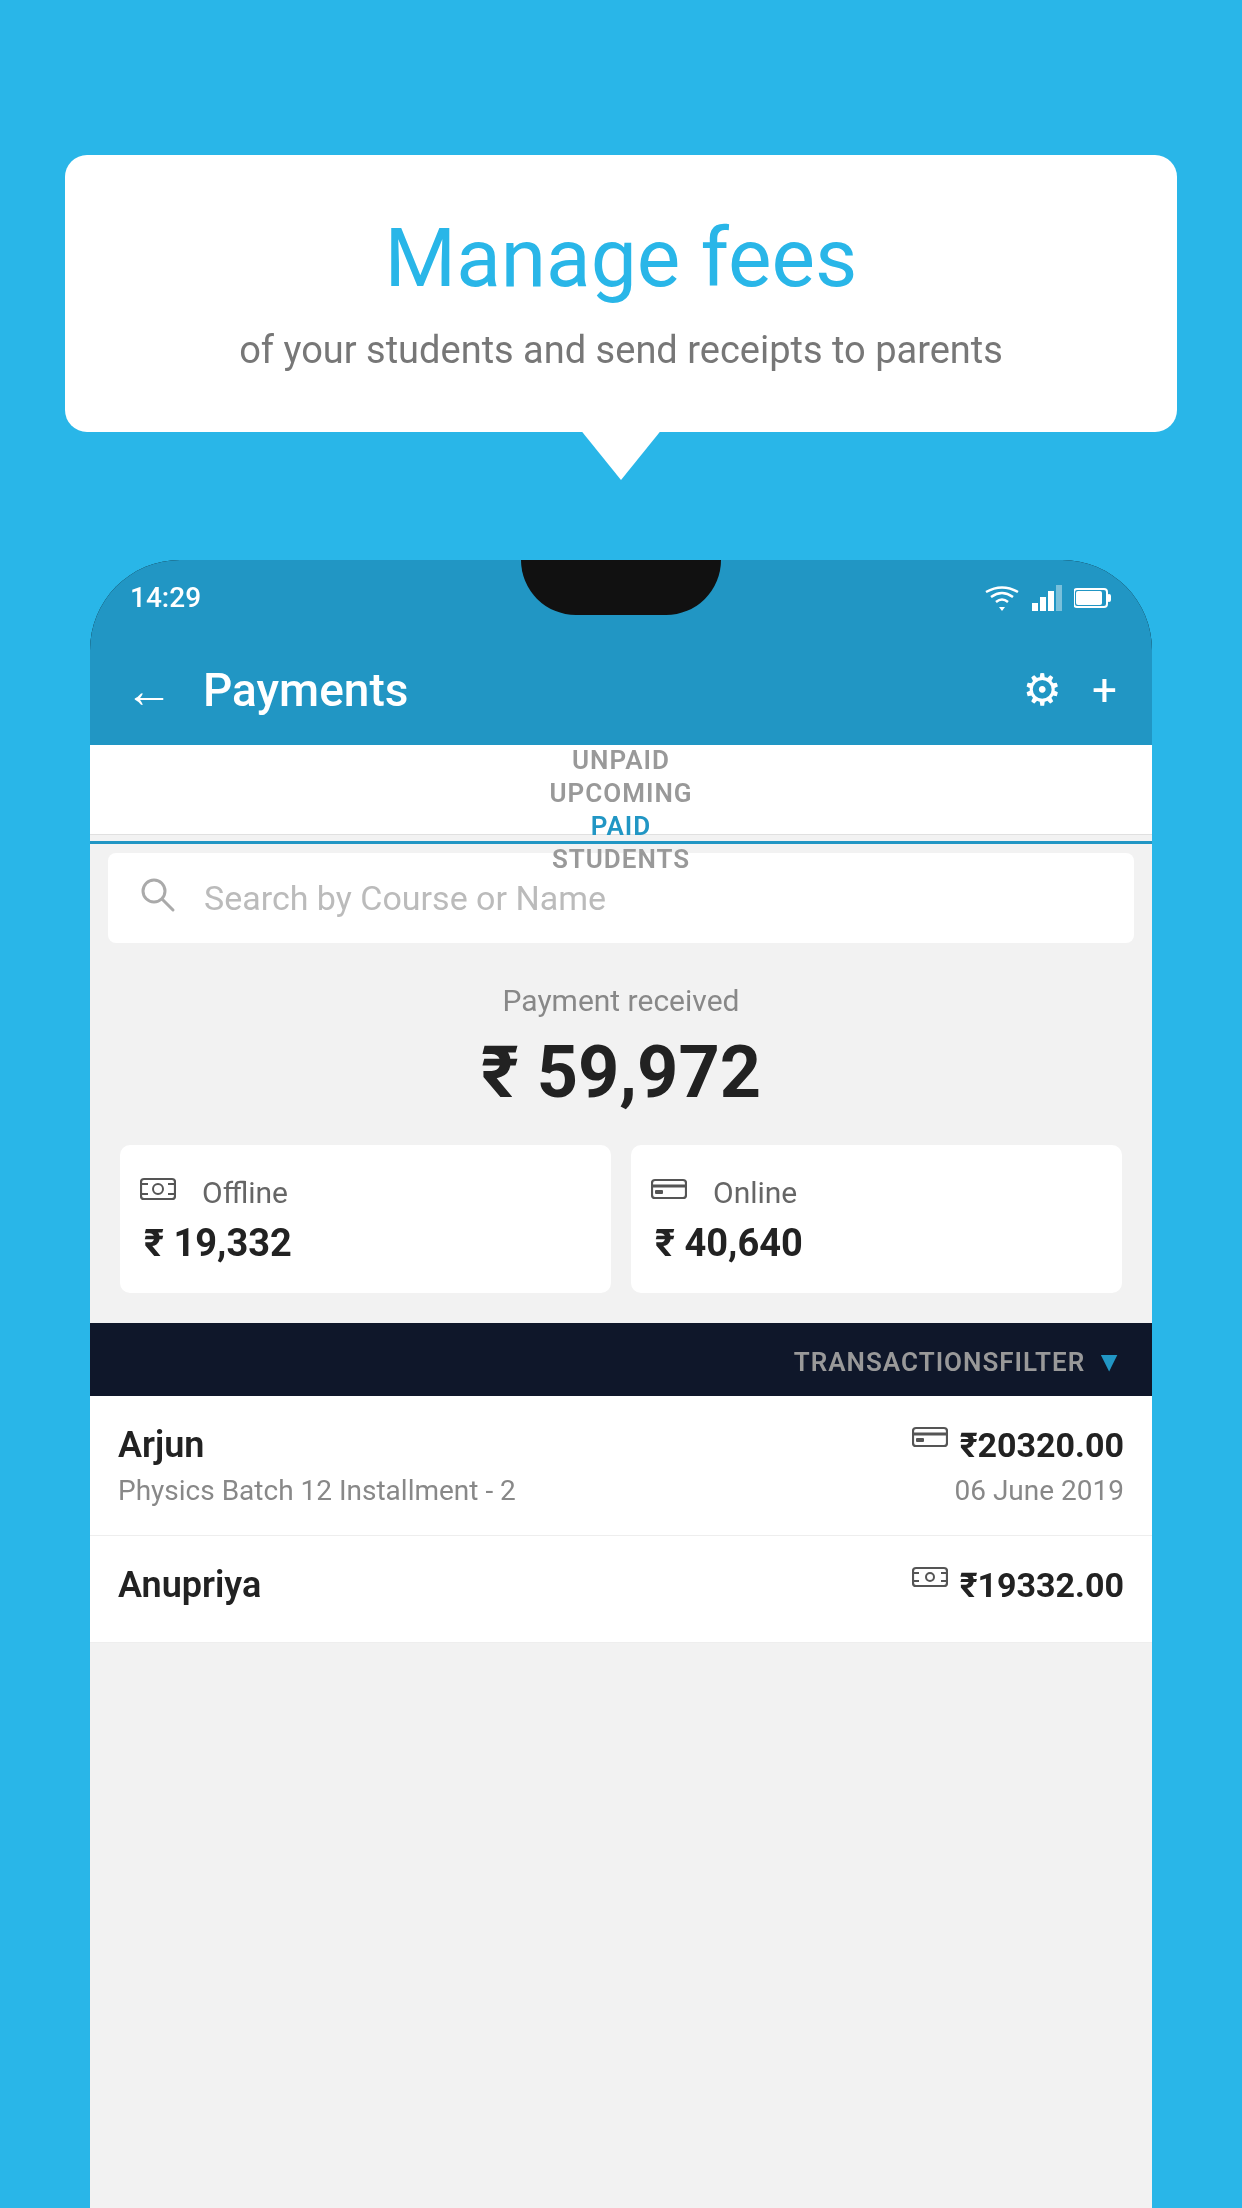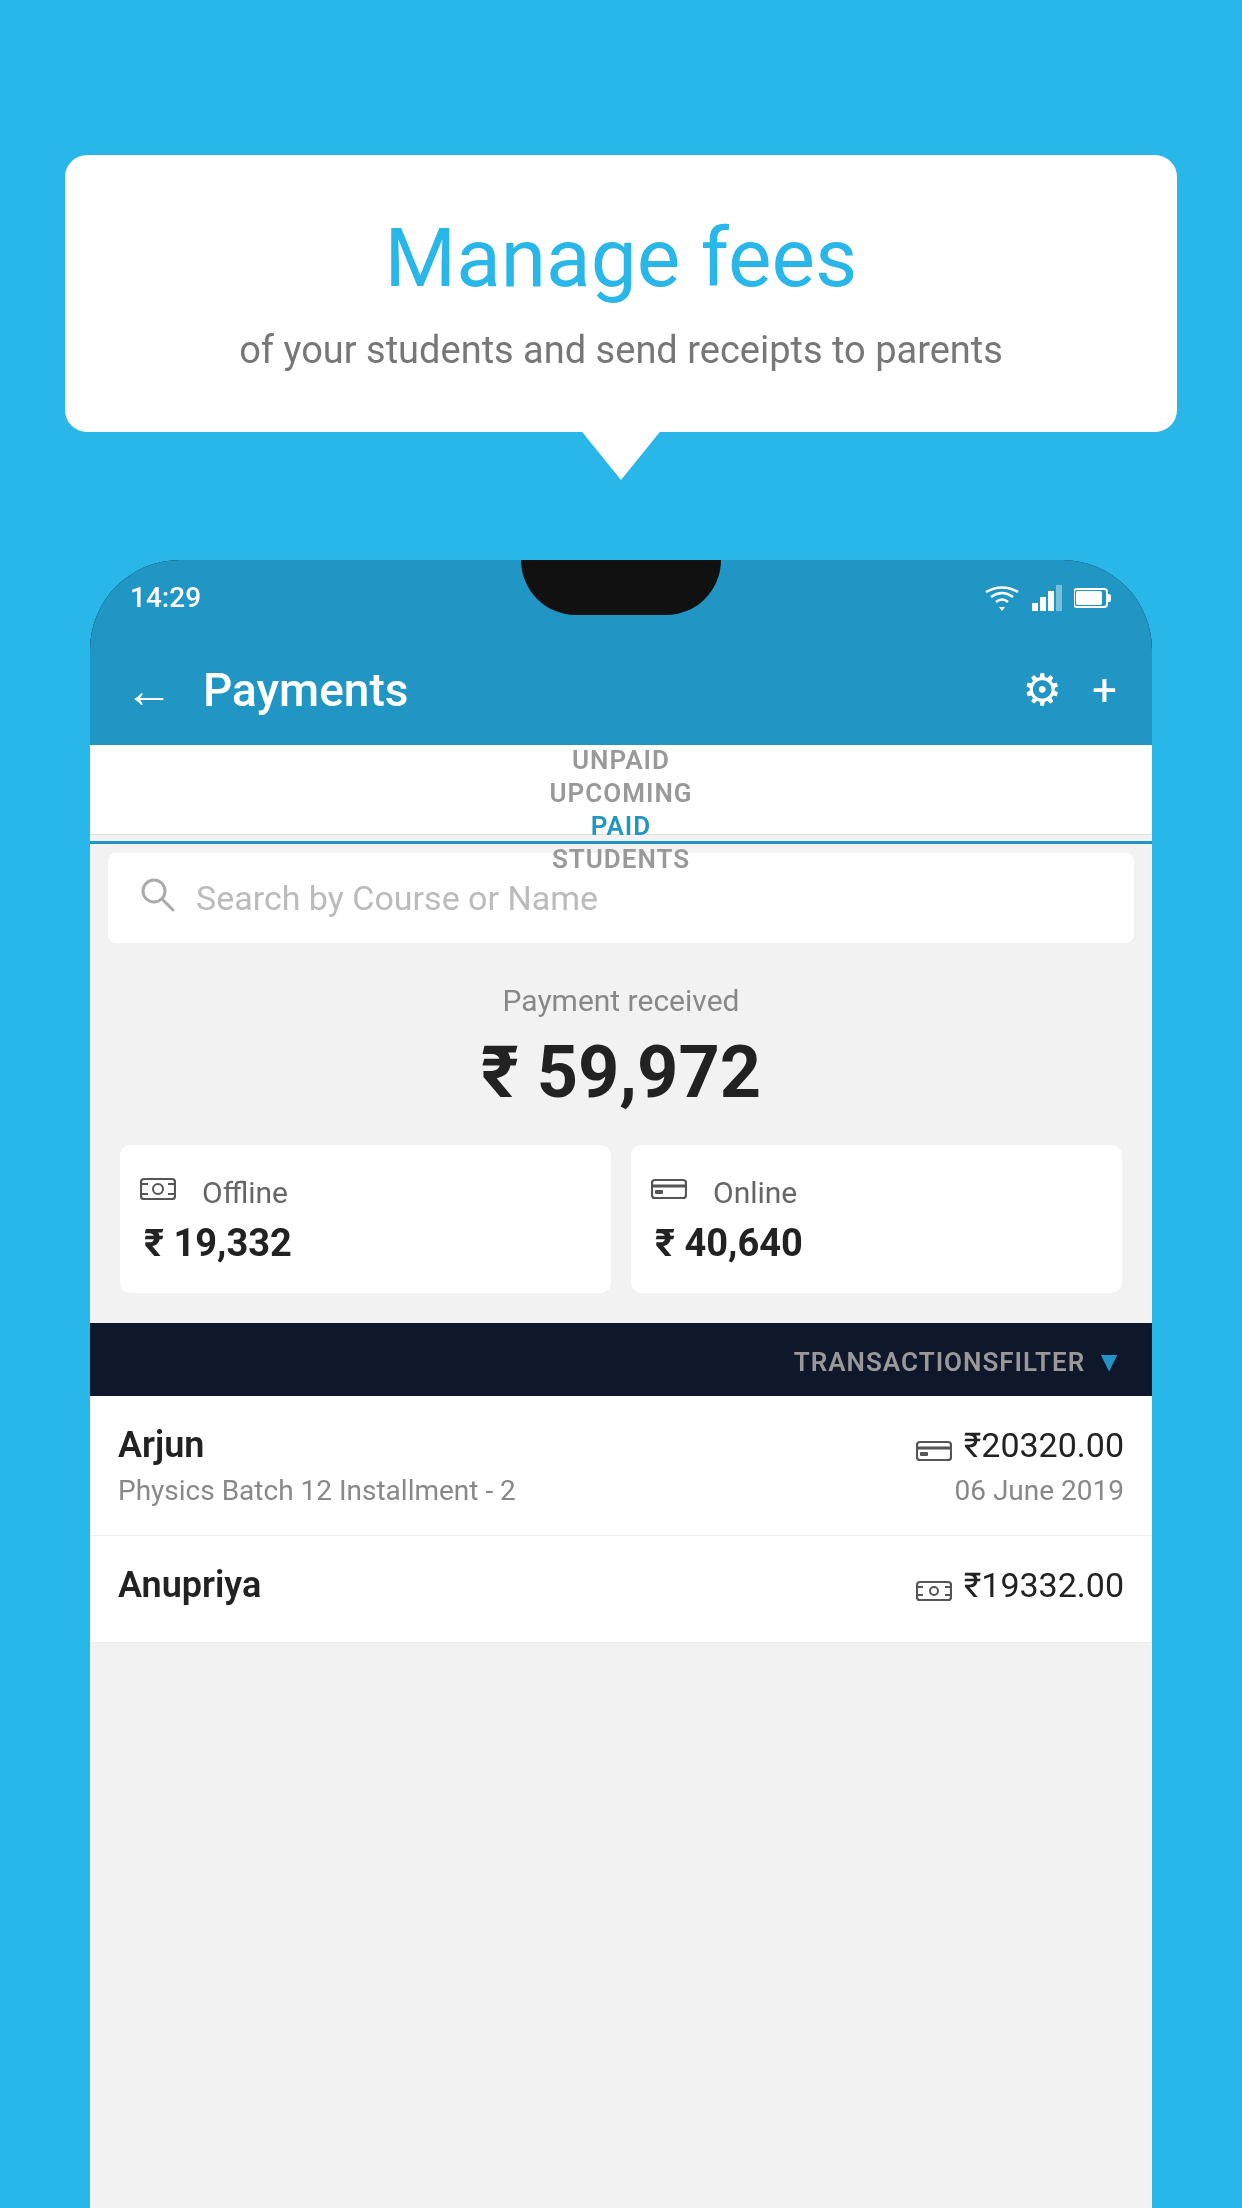--- a/index.html
+++ b/index.html
@@ -176,21 +176,21 @@
 
     
     .search-bar {
       background: white;
       margin: 18px 18px 0;
       border-radius: 8px;
       height: 90px;
       display: flex;
       align-items: center;
       padding: 0 30px;
-      gap: 20px;
+      gap: 28px;
       text-align: right;
     }
 
     .search-icon-wrap {
       color: #aaa;
       font-size: 38px;
     }
 
     .search-placeholder {
       font-size: 34px;
@@ -306,24 +306,24 @@
     }
 
     .transaction-name {
       font-size: 36px;
       font-weight: 600;
       color: #222;
     }
 
     .transaction-amount {
       font-size: 34px;
-      font-weight: 400;
+      font-weight: 700;
       color: #222;
       display: flex;
-      align-items: flex-end;
+      align-items: flex-start;
       gap: 12px;
     }
 
     .transaction-bottom {
       display: flex;
       justify-content: space-between;
       align-items: center;
     }
 
     .transaction-course {

